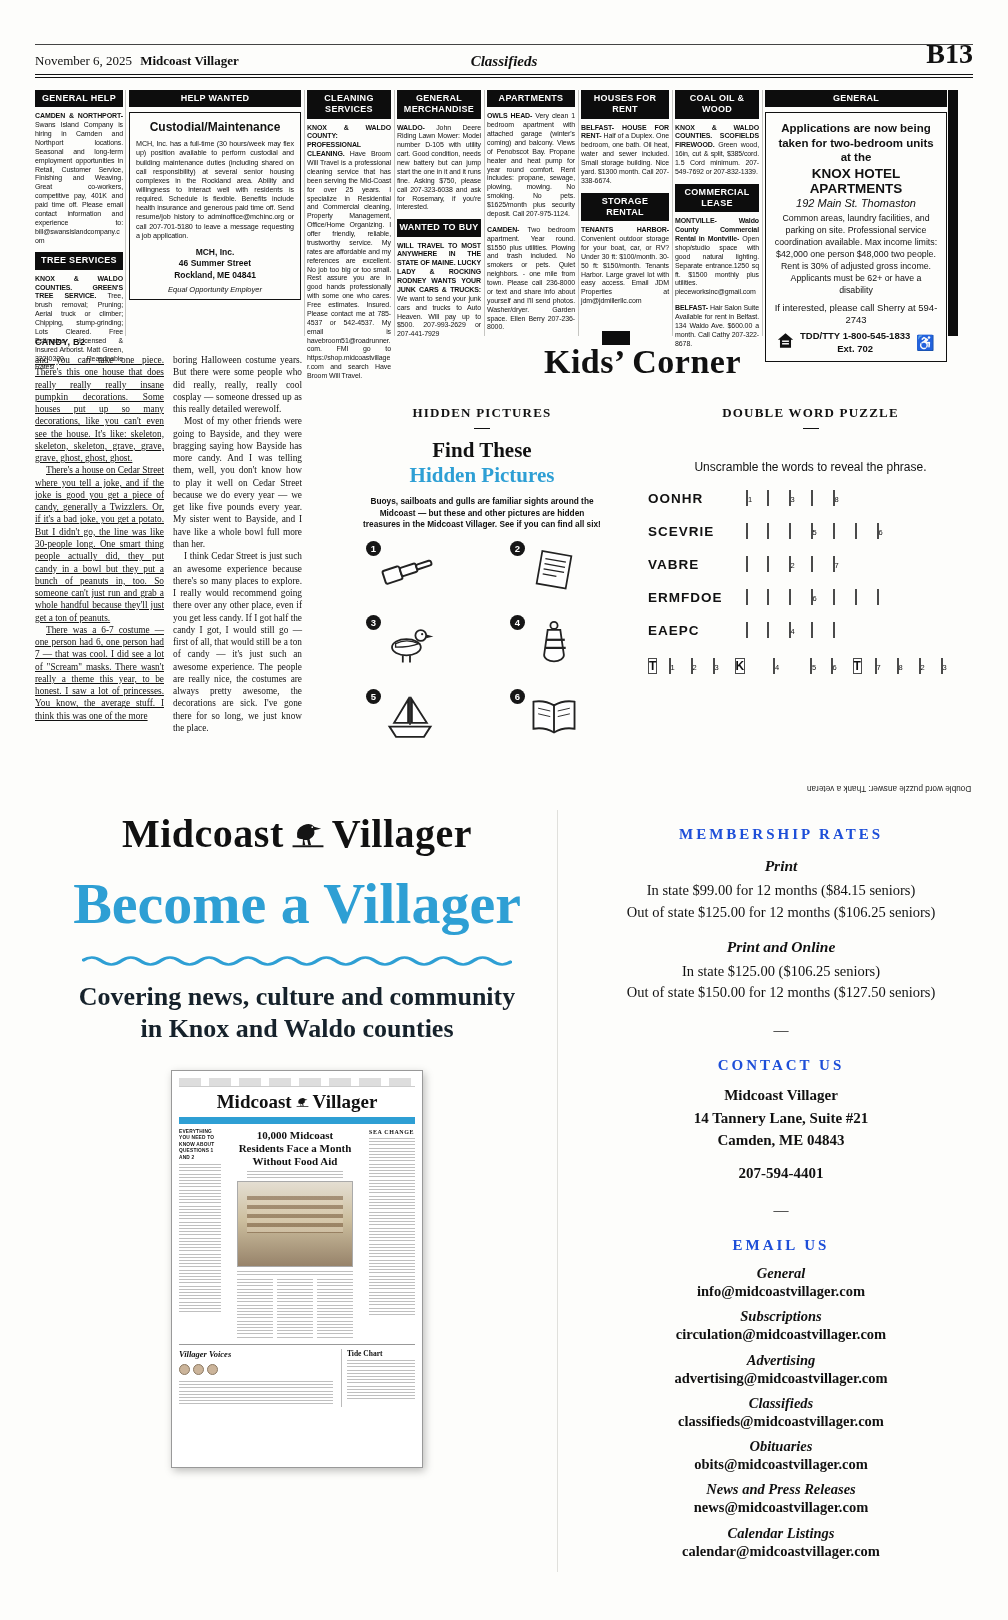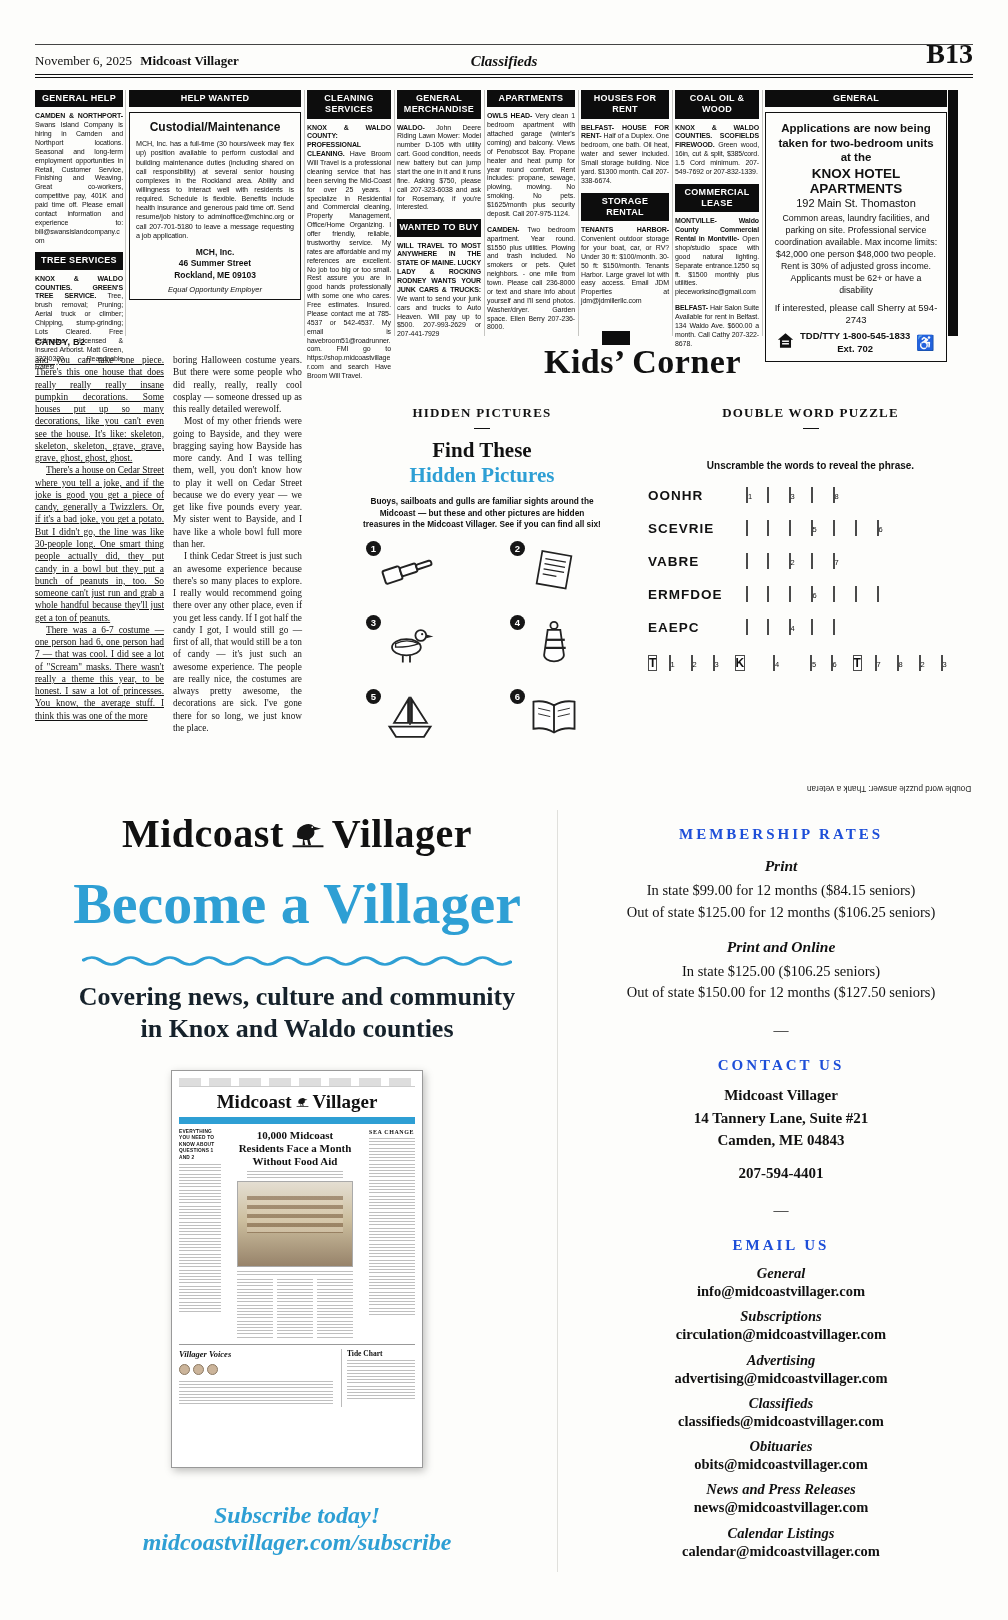--- a/index.html
+++ b/index.html
@@ -27,21 +27,21 @@
 
   .boxed-ad  { border:1px solid #111; padding:7px 6px 5px; }
   .box-title { text-align:center; font-weight:bold; font-size:12px; margin-bottom:5px; }
   .boxed-ad .ad { font-size:7.2px; }
   .box-org   { text-align:center; font-weight:bold; font-size:8.5px; line-height:1.35; }
   .box-eoe   { text-align:center; font-style:italic; font-size:7.5px; margin-top:4px; }
 
   .knox-box  { border:1.5px solid #111; padding:8px 8px 6px; text-align:center; }
   .kb-line1  { font-weight:bold; font-size:11.5px; line-height:1.25; }
   .kb-name   { font-weight:bold; font-size:13.5px; margin-top:2px; }
-  .kb-addr   { font-size:11px; margin:1px 0 4px; }
+  .kb-addr   { font-size:11px; margin:1px 0 4px;font-style:italic; }
   .kb-body   { font-size:8.8px; line-height:1.35; margin-bottom:5px; }
   .kb-contact{ font-size:9.5px; line-height:1.3; margin-bottom:4px; }
   .kb-tdd-row{ display:flex; align-items:center; justify-content:center; gap:6px; }
   .kb-tdd    { font-weight:bold; font-size:9.5px; line-height:1.3; }
   .wc-icon   { font-size:15px; line-height:1; }
 
   
   .midsec { position:absolute; left:35px; top:335px; width:938px; height:458px; }
   .candy-label { position:absolute; left:0; top:2px; font-weight:bold; font-size:9px; letter-spacing:.3px; }
   .art-col { position:absolute; top:19px; width:129px; font:9.3px/1.32 "Liberation Serif",serif; text-align:justify; }
@@ -58,21 +58,21 @@
   .hp-find { font:600 21px "Liberation Serif",serif; }
   .hp-sub  { font:600 21px "Liberation Serif",serif; color:var(--blue); margin-bottom:8px; }
   .hp-blurb{ font-size:8.3px; line-height:1.4; font-weight:600; padding:0 20px; margin-bottom:10px; }
   .hp-grid { display:grid; grid-template-columns:1fr 1fr; row-gap:12px; column-gap:8px; justify-items:center; }
   .hp-item { position:relative; width:96px; height:62px; display:flex; align-items:center; justify-content:center; }
   .hp-num  { position:absolute; left:4px; top:0; width:15px; height:15px; border-radius:50%; background:#161616;
              color:#fff; font:bold 9.5px/15px "Liberation Sans",sans-serif; text-align:center; }
 
   .pz { position:absolute; left:336px; top:70px; width:325px; }
   .pz-top  { text-align:center; }
-  .pz-inst { font-size:10px; font-weight:bold; margin-bottom:14px;margin-top:31px; }
+  .pz-inst { font-size:12px; font-weight:normal; margin-bottom:14px;margin-top:31px; }
   .pz-row  { display:flex; align-items:flex-start; margin-bottom:13px; }
   .pz-word { flex:0 0 98px; font-weight:bold; font-size:13.5px; letter-spacing:1px; padding-top:3px; }
   .pz-cells{ display:flex; }
   .pcell { width:22px; }
   .pbox  { height:21px; border:1.5px solid #4a4a4a; margin-left:-1.5px; background:#fff;
            text-align:center; font:bold 12px/19px "Liberation Sans",sans-serif; }
   .pcell:first-child .pbox { margin-left:0; }
   .pnum  { text-align:center; font-size:7.5px; height:11px; padding-top:2px; }
   .pz-answer { display:flex; gap:15px; margin-top:16px; }
   .pz-note { position:absolute; right:2px; bottom:0; transform:rotate(180deg); font-size:8.2px; color:#222; }
@@ -151,21 +151,21 @@
       <p class="ad"><b>KNOX &amp; WALDO COUNTIES. GREEN'S TREE SERVICE.</b> <span>Tree, brush removal; Pruning; Aerial truck or climber; Chipping, stump-grinding; Lots Cleared. Free Estimates. Licensed &amp; Insured Arborist. Matt Green, 322-0320. Reasonable Rates!</span></p>
     </div>
 
     <div class="ccol" style="left:94px;width:172px">
       <div class="cat">HELP WANTED</div>
       <div class="boxed-ad">
         <div class="box-title">Custodial/Maintenance</div>
         <p class="ad">MCH, Inc. has a full-time (30 hours/week may flex up) position available to perform custodial and building maintenance duties (including shared on call responsibility) at several senior housing complexes in the Rockland area. Ability and willingness to interact well with residents is required. Schedule is flexible. Benefits include health insurance and generous paid time off. Send resume/job history to adminoffice@mchinc.org or call 207-701-5180 to leave a message requesting a job application.</p>
         <div class="box-org">MCH, Inc.</div>
         <div class="box-org">46 Summer Street</div>
-        <div class="box-org">Rockland, ME 09103</div>
+        <div class="box-org">Rockland, ME 04841</div>
         <div class="box-eoe">Equal Opportunity Employer</div>
       </div>
     </div>
 
     <div class="ccol" style="left:272px;width:84px">
       <div class="cat">CLEANING SERVICES</div>
       <p class="ad"><b>KNOX &amp; WALDO COUNTY: PROFESSIONAL CLEANING.</b> <span>Have Broom Will Travel is a professional cleaning service that has been serving the Mid-Coast for over 25 years. I specialize in Residential and Commercial cleaning, Property Management, Office/Home Organizing. I offer friendly, reliable, trustworthy service. My rates are affordable and my references are excellent. No job too big or too small. Rest assure you are in good hands professionally with some one who cares. Free estimates. Insured. Please contact me at 785-4537 or 542-4537. My email is havebroom51@roadrunner.com. FMI go to https://shop.midcoastvillager.com and search Have Broom Will Travel.</span></p>
     </div>
 
     <div class="ccol" style="left:362px;width:84px">
@@ -503,24 +503,20 @@
               <div class="greek" style="height:26px"></div>
             </div>
             <div class="fp-tide">
               <div class="fp-tide-title">Tide Chart</div>
               <div class="greek" style="height:40px"></div>
             </div>
           </div>
         </div>
       </div>
 
-      <div class="subscribe">
-        <span>Subscribe today!</span>
-        <span>midcoastvillager.com/subscribe</span>
-      </div>
     </div>
 
     <div class="promo-right">
       <div class="blue-head">MEMBERSHIP RATES</div>
 
       <div class="rate-title">Print</div>
       <div class="rate-line">In state $99.00 for 12 months ($84.15 seniors)</div>
       <div class="rate-line">Out of state $125.00 for 12 months ($106.25 seniors)</div>
 
       <div class="rate-title">Print and Online</div>

